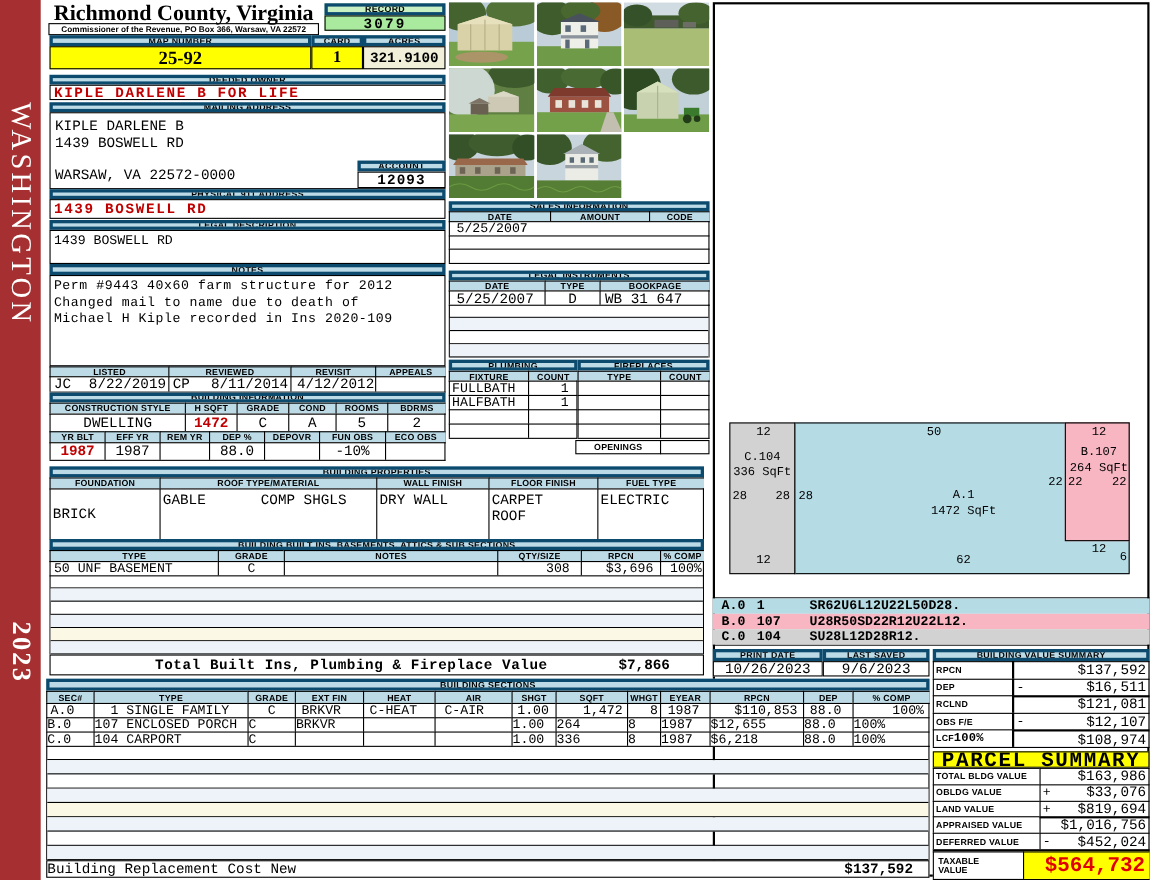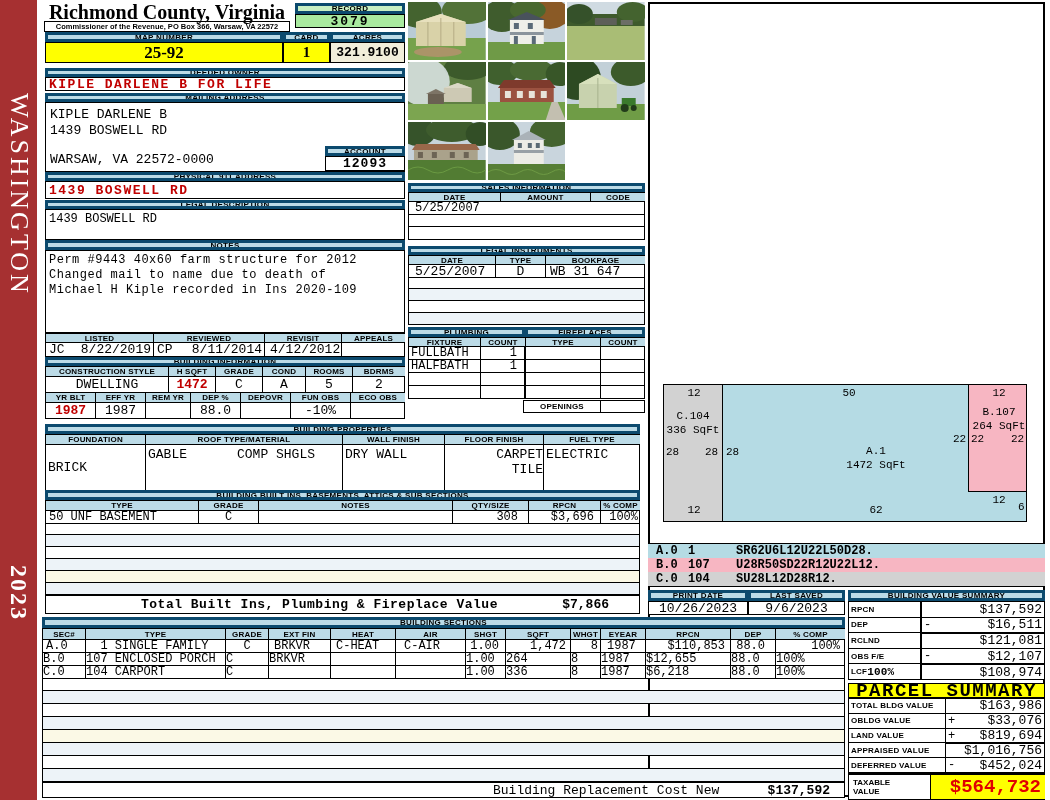--- a/index.html
+++ b/index.html
@@ -157,23 +157,23 @@
     <div>FLOOR FINISH</div>
     <div>FUEL TYPE</div>
   </div>
   <div class="grid m13" style="left:45px;top:444px;width:595px;grid-template-columns:100px 197px 102px 99px 97px;grid-template-rows:46px">
     <div style="padding-left:2px">BRICK</div>
     <div style="align-items:flex-start;padding-top:2px">
       <span style="padding-left:2px">GABLE</span>
       <span style="margin-left:50px">COMP SHGLS</span>
     </div>
     <div style="align-items:flex-start;padding:2px 0 0 2px">DRY WALL</div>
-    <div style="flex-direction:column;align-items:flex-end;padding:2px 0 0 2px;line-height:15px">
+    <div style="flex-direction:column;align-items:flex-start;padding:2px 0 0 2px;line-height:15px">
       <span>CARPET</span>
-      <span>TILE</span>
+      <span>ROOF</span>
     </div>
     <div style="align-items:flex-start;padding:2px 0 0 2px">ELECTRIC</div>
   </div>
 
   <div class="bar" style="left:45px;top:490px;width:595px;height:10px">BUILDING BUILT INS, BASEMENTS, ATTICS &amp; SUB SECTIONS</div>
   <div class="grid gh" style="left:45px;top:500px;width:595px;grid-template-columns:153px 60px 194px 76px 72px 40px;grid-template-rows:10px">
     <div>TYPE</div>
     <div>GRADE</div>
     <div>NOTES</div>
     <div>QTY/SIZE</div>
@@ -524,21 +524,21 @@
     <div style="height:13px"></div>
     <div style="height:13px"></div>
     <div style="height:13px"></div>
     <div style="height:13px"></div>
     <div style="height:13px"></div>
     <div style="height:13px"></div>
     <div style="height:13px"></div>
     <div style="height:13px"></div>
   </div>
   <div class="box m13" style="left:42px;top:782px;width:803px;height:16px">
-    <span style="margin-left:450px">Building Replacement Cost New</span>
+    <span style="">Building Replacement Cost New</span>
     <span class="b" style="margin-left:auto;margin-right:14px">$137,592</span>
   </div>
 
   <div class="box b" style="left:848px;top:683px;width:197px;height:15px;background:#ffff00;justify-content:center;font-size:19px;letter-spacing:1.5px">PARCEL SUMMARY</div>
   <div class="grid" style="left:848px;top:698px;width:197px;grid-template-columns:97px 100px;grid-template-rows:repeat(5,14.8px)">
     <div class="h8" style="padding-left:2px">TOTAL BLDG VALUE</div>
     <div>
         <span class="sgn"></span>
         <span class="amt">$163,986</span>
       </div>

